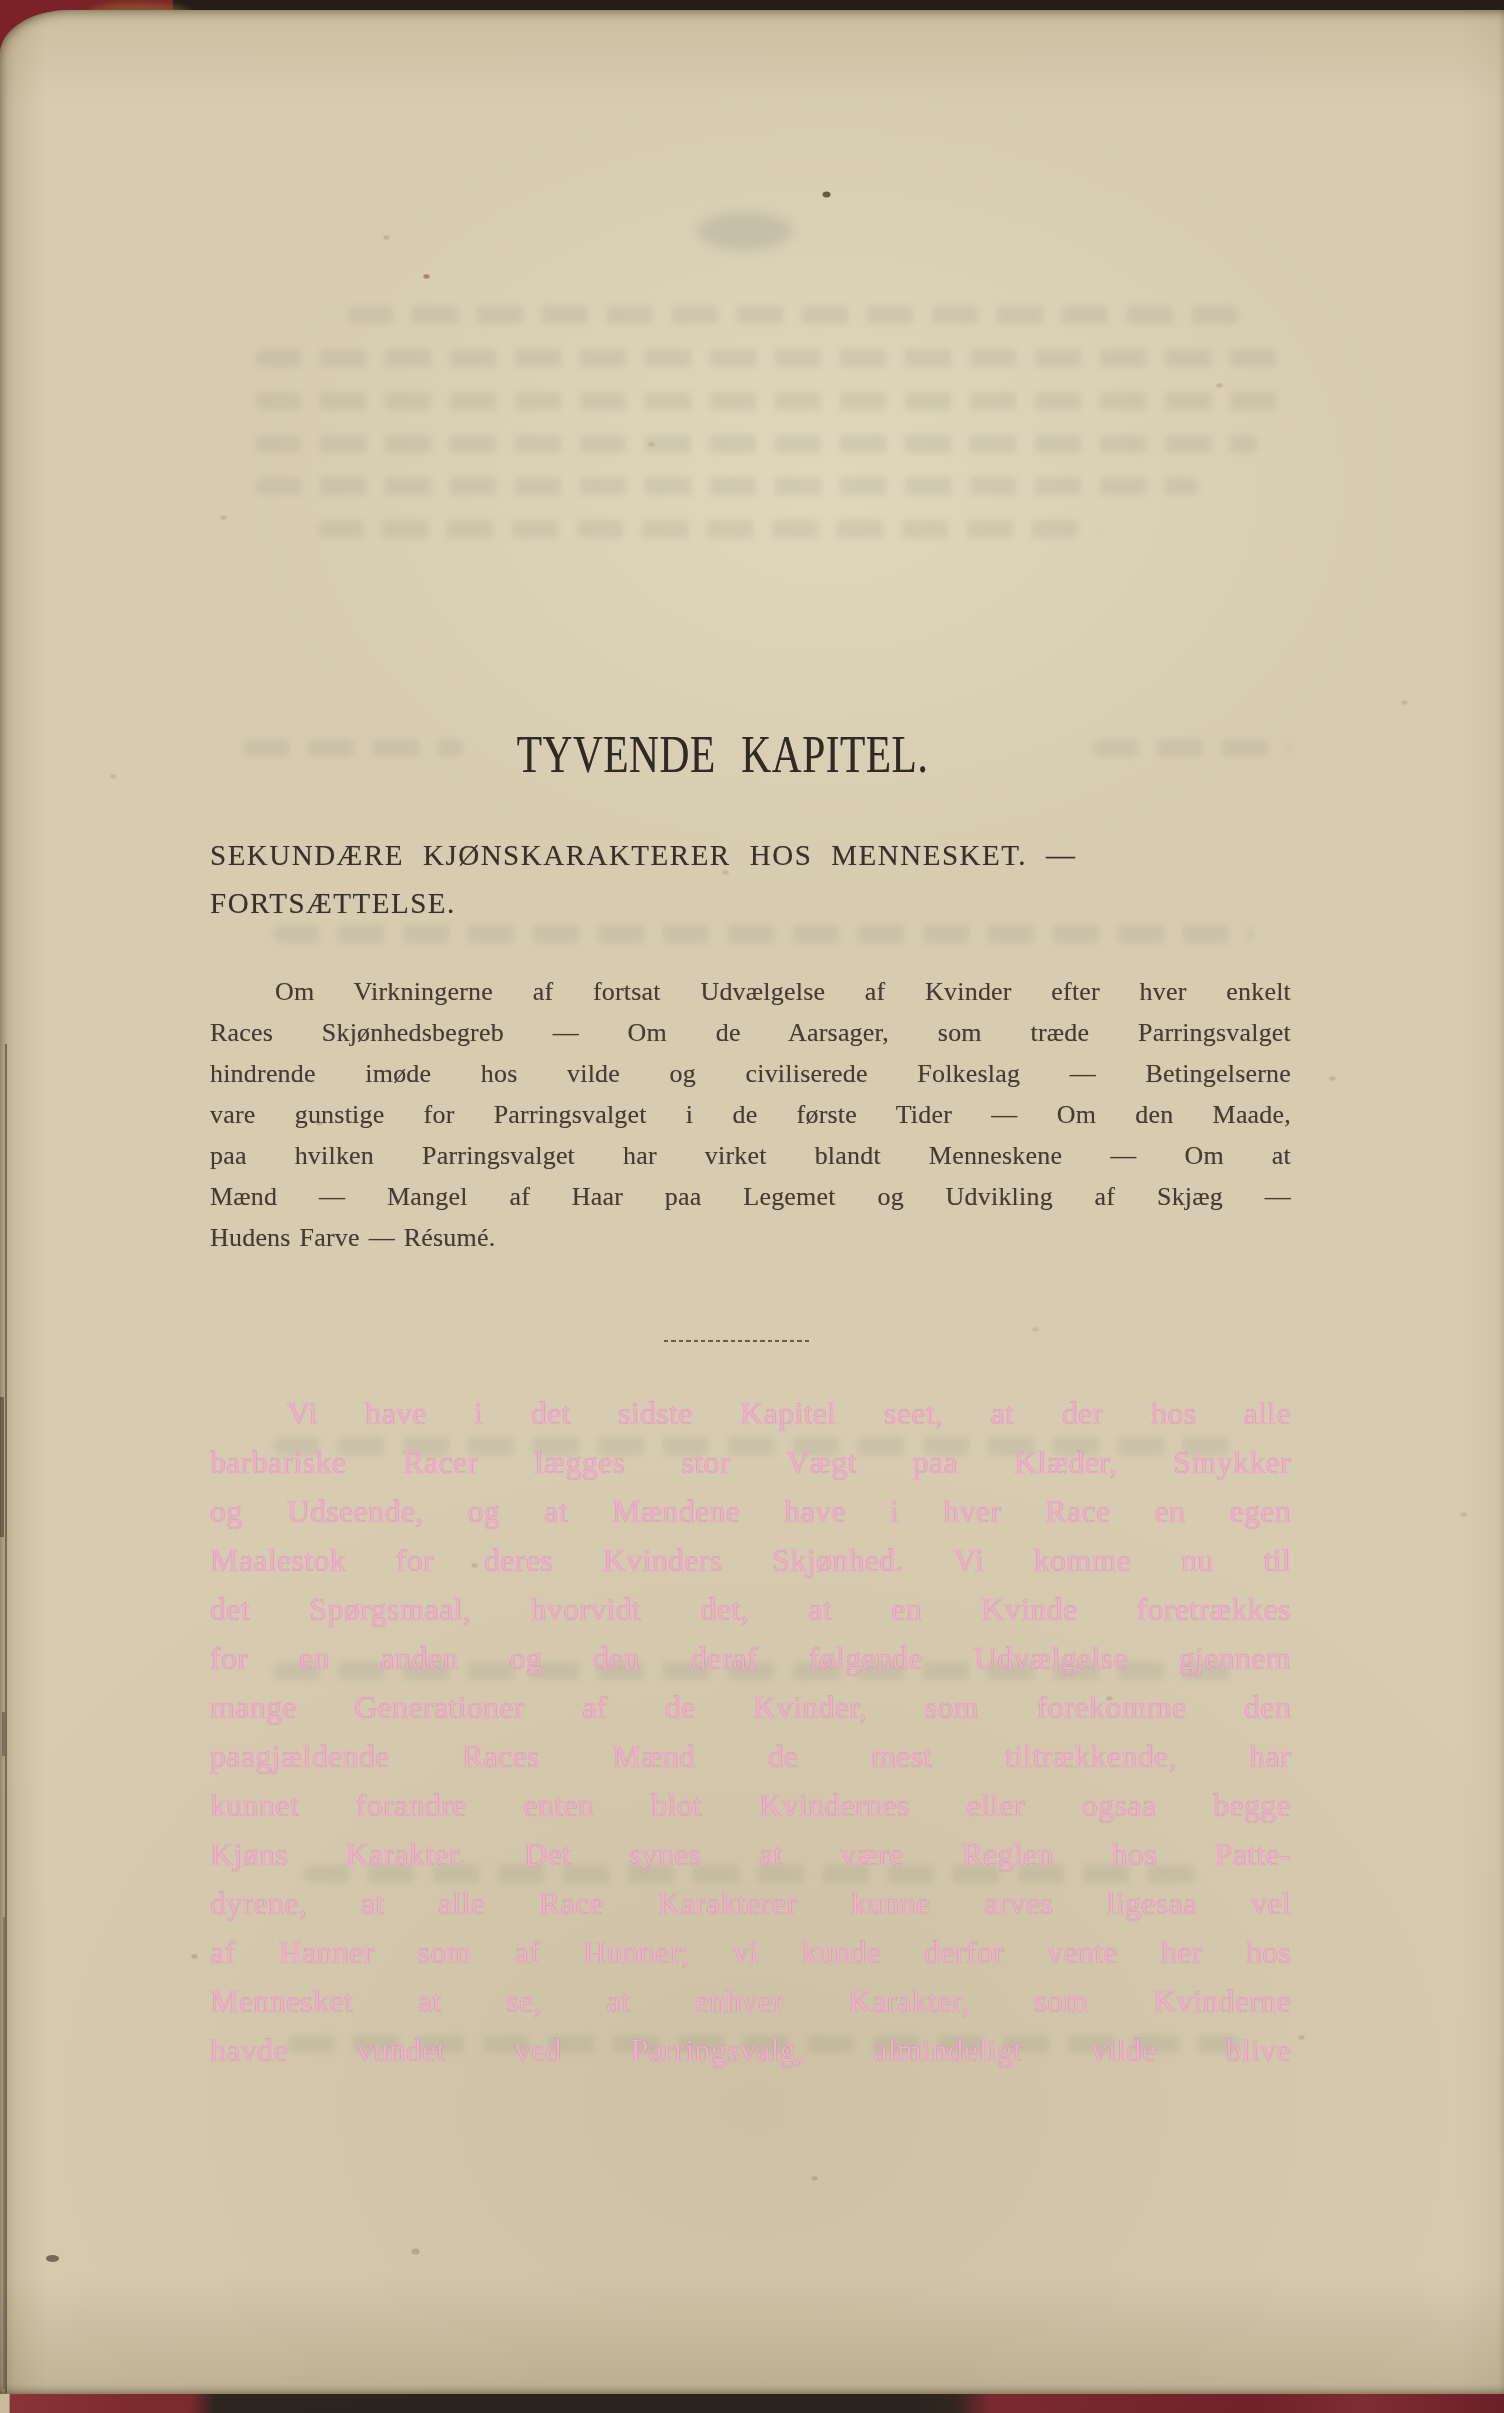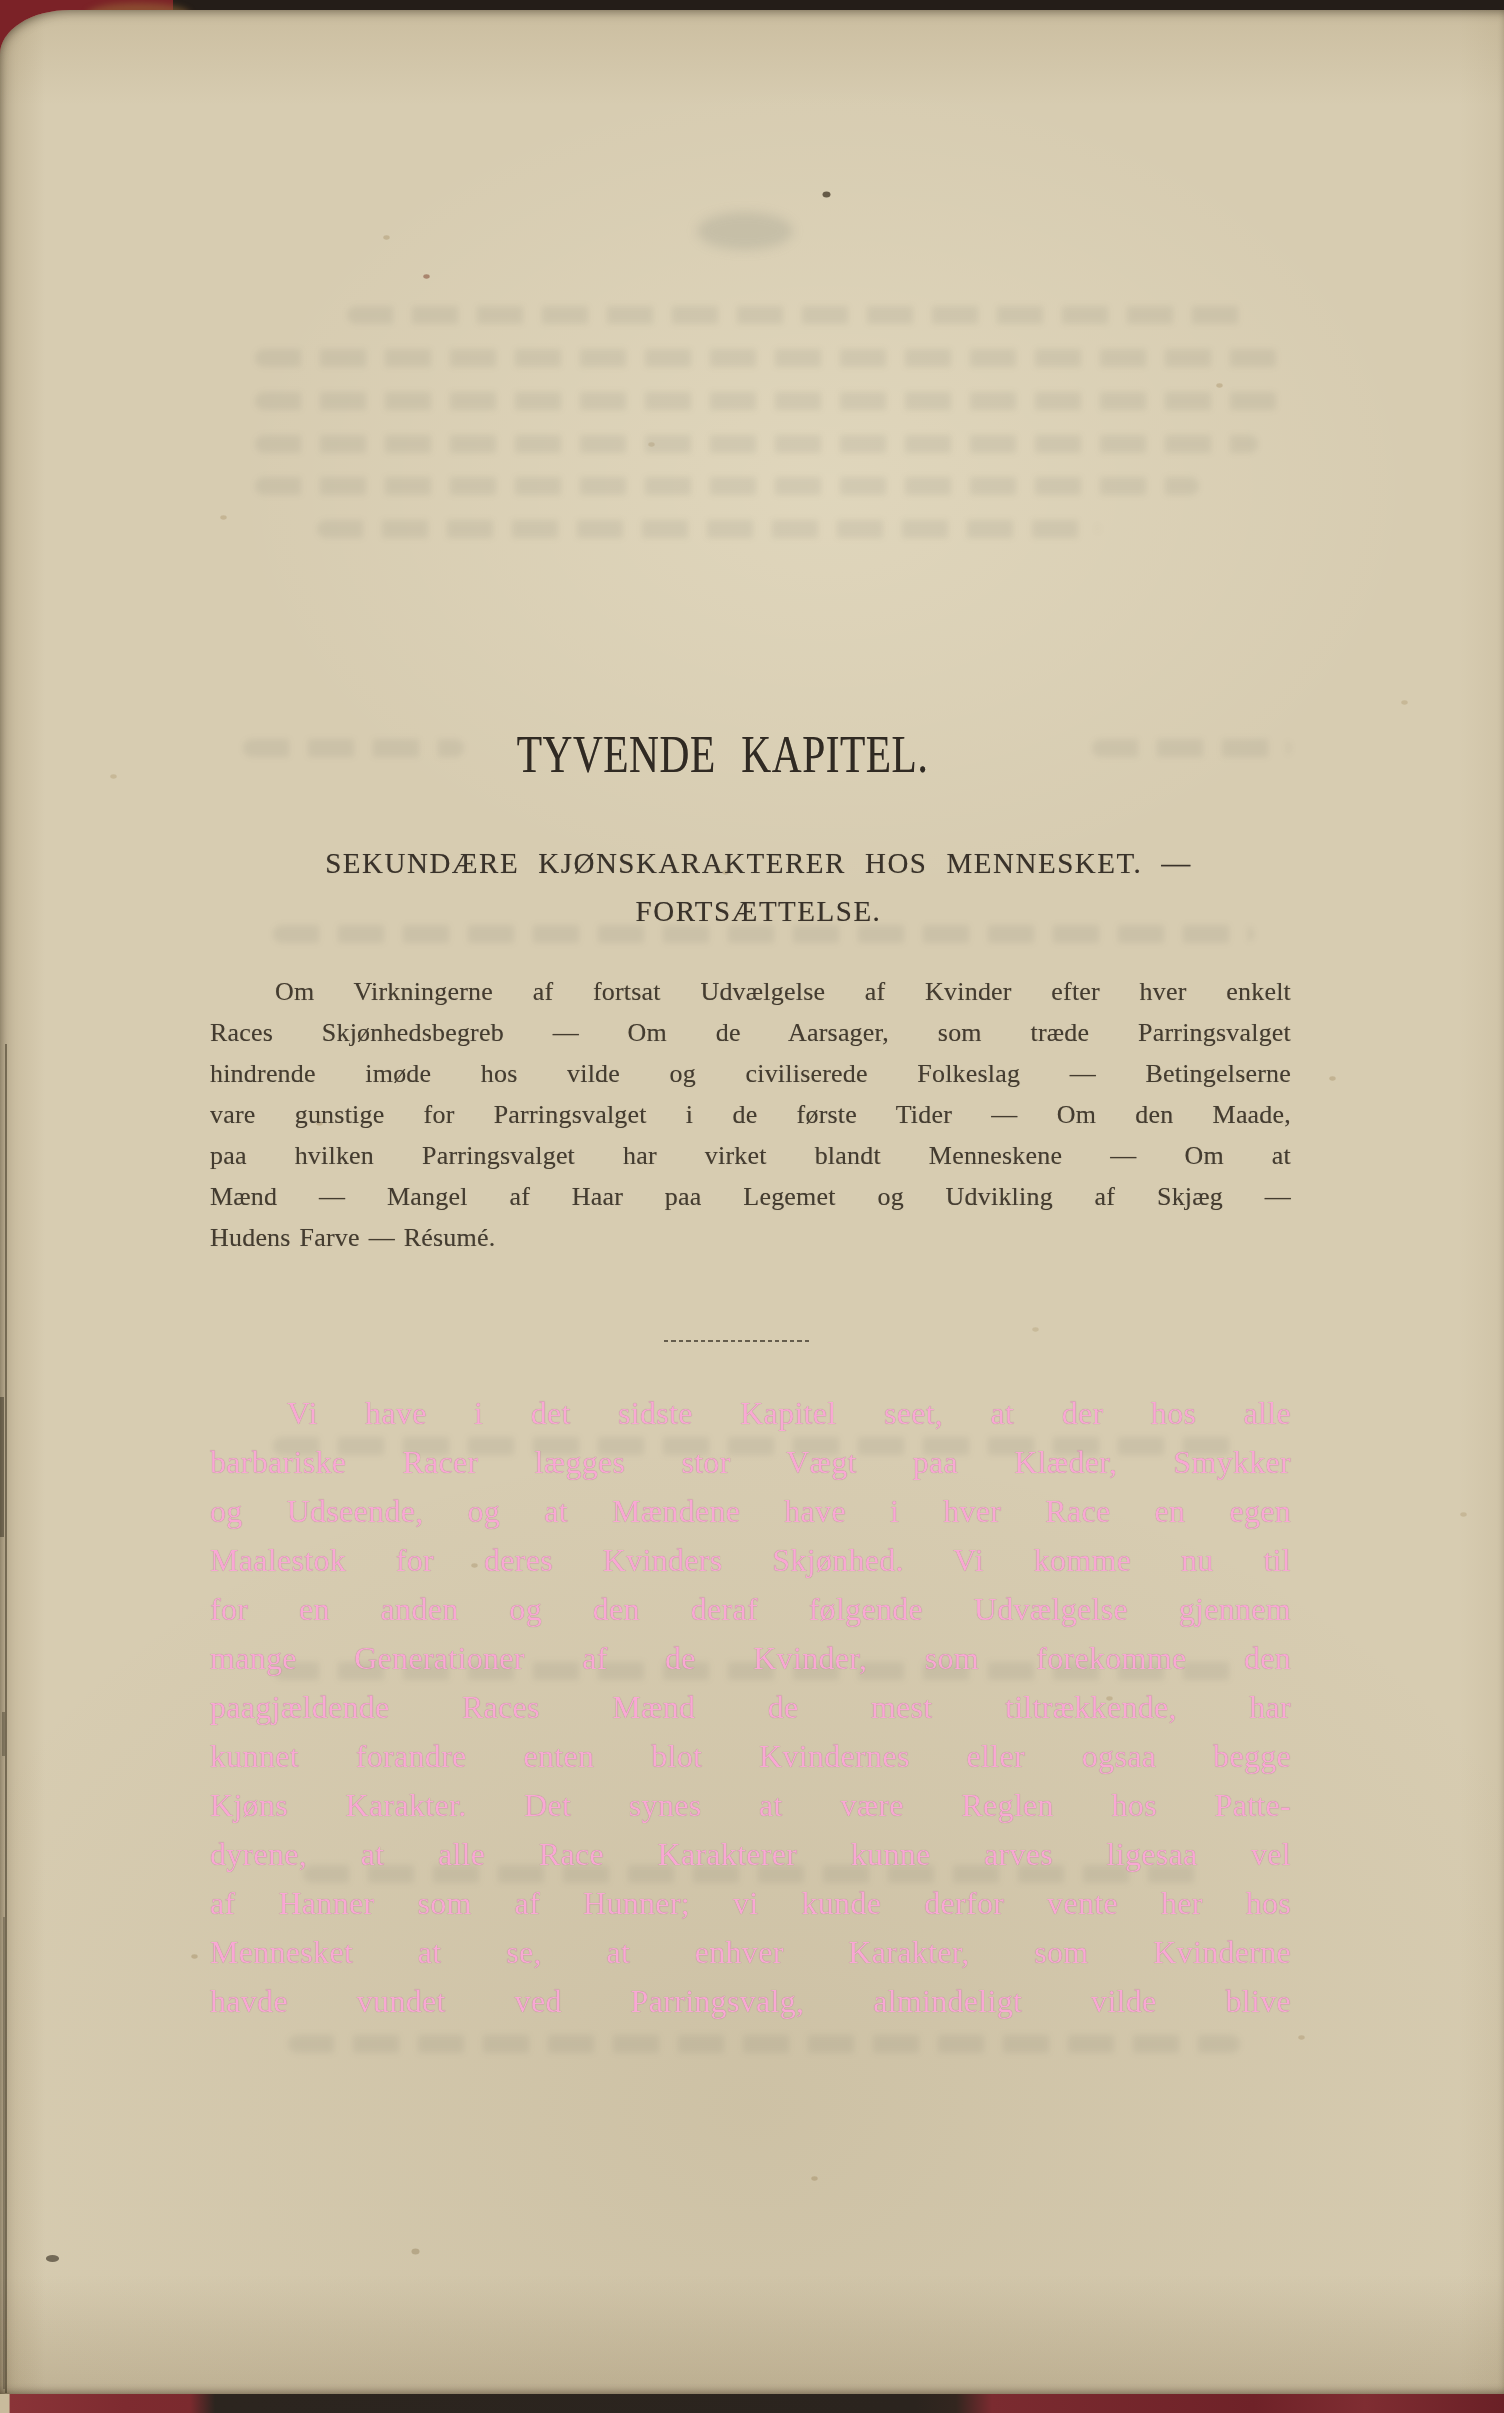--- a/index.html
+++ b/index.html
@@ -71,22 +71,22 @@
   
   .content{position:absolute;inset:0;z-index:4;color:#3a332a;}
   .column{position:absolute;left:210px;top:0;width:1081px;height:100%;}
   .chapter-title{
     position:absolute;top:725px;left:0;width:100%;margin:0;
     font-size:53px;font-weight:normal;line-height:59px;text-align:center;
     letter-spacing:0.7px;word-spacing:19px;color:#302a23;
     transform:translateX(-28px) scaleX(.78);
     text-shadow:0 0 0.7px rgba(48,42,35,.5);}
   .subtitle{
-    position:absolute;left:0;width:100%;margin:8px;
-    font-size:29px;font-weight:normal;line-height:46px;text-align:center;
+    position:absolute;left:0;width:100%;margin:0;
+    font-size:29px;font-weight:normal;line-height:46px;
     letter-spacing:1.5px;word-spacing:10.3px;color:#39322a;
     text-shadow:0 0 0.7px rgba(57,50,42,.45);}
   .subtitle.l1{top:832px;}
   .subtitle.l2{top:880px;}
   .summary{position:absolute;top:971px;left:0;width:100%;
     font-size:26px;line-height:41px;color:#443c30;letter-spacing:0.2px;word-spacing:2.2px;
     text-shadow:0 0 0.7px rgba(68,60,48,.4);}
   .sline{text-align:justify;text-align-last:justify;}
   .sline.first{text-indent:65px;}
   .sline.last{text-align-last:left;}
@@ -147,20 +147,21 @@
         <div class="sline last">Hudens Farve — Résumé.</div>
       </section>
 
       <div class="divider"></div>
 
       <section class="bodytext">
         <div class="bline first">Vi have i det sidste Kapitel seet, at der hos alle</div>
         <div class="bline">barbariske Racer lægges stor Vægt paa Klæder, Smykker</div>
         <div class="bline">og Udseende, og at Mændene have i hver Race en egen</div>
         <div class="bline">Maalestok for deres Kvinders Skjønhed. Vi komme nu til</div>
+        <div class="bline">det Spørgsmaal, hvorvidt det, at en Kvinde foretrækkes</div>
         <div class="bline">for en anden og den deraf følgende Udvælgelse gjennem</div>
         <div class="bline">mange Generationer af de Kvinder, som forekomme den</div>
         <div class="bline">paagjældende Races Mænd de mest tiltrækkende, har</div>
         <div class="bline">kunnet forandre enten blot Kvindernes eller ogsaa begge</div>
         <div class="bline">Kjøns Karakter. Det synes at være Reglen hos Patte-</div>
         <div class="bline">dyrene, at alle Race Karakterer kunne arves ligesaa vel</div>
         <div class="bline">af Hanner som af Hunner; vi kunde derfor vente her hos</div>
         <div class="bline">Mennesket at se, at enhver Karakter, som Kvinderne</div>
         <div class="bline">havde vundet ved Parringsvalg, almindeligt vilde blive</div>
       </section>

